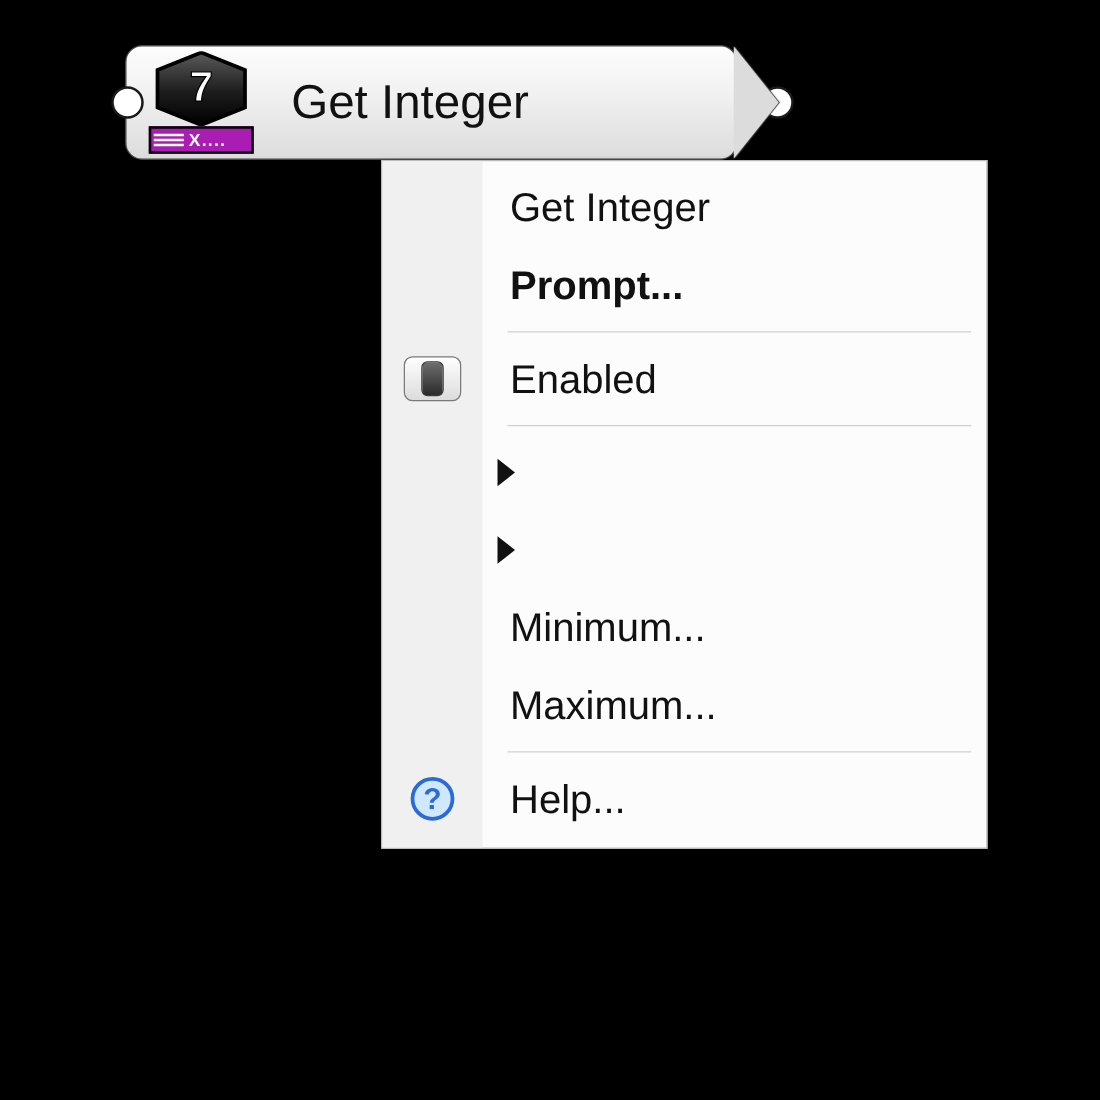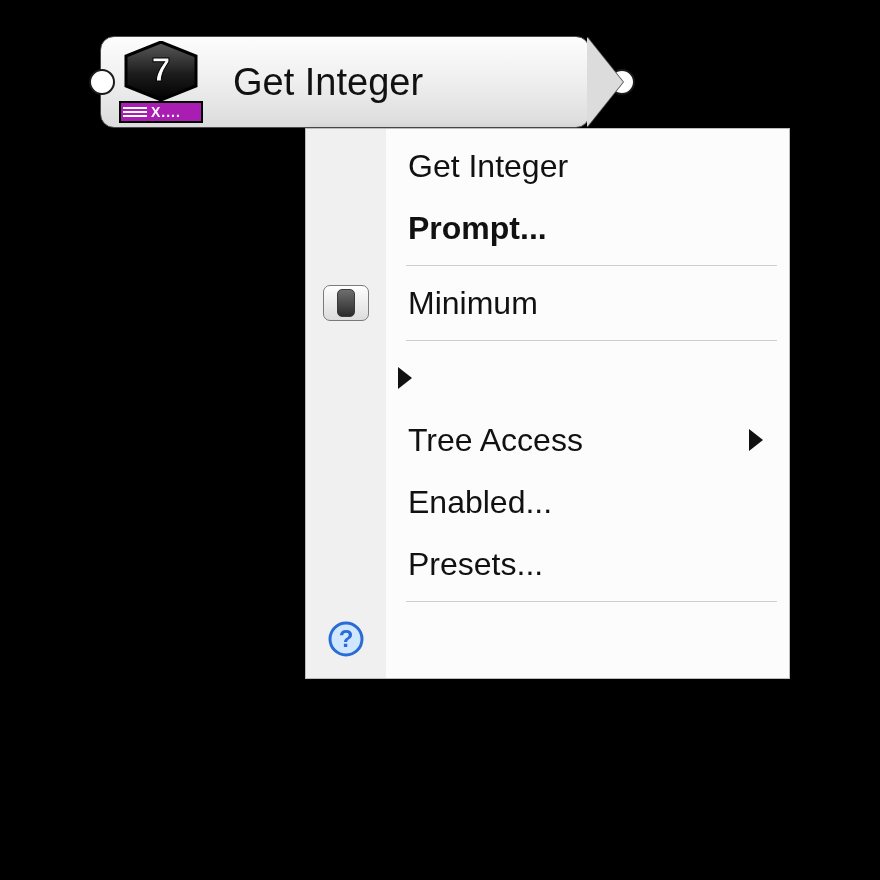--- a/index.html
+++ b/index.html
@@ -224,43 +224,43 @@
         <div class="gutter"></div>
         <div class="label">Prompt...</div>
       </div>
       <div class="menu-sep"></div>
       <div class="menu-item">
         <div class="gutter">
           <div class="toggle-icon">
             <div class="pill"></div>
           </div>
         </div>
-        <div class="label">Minimum</div>
+        <div class="label">Enabled</div>
       </div>
       <div class="menu-sep"></div>
       <div class="menu-item">
         <div class="gutter"></div>
         <div class="arrow"></div>
       </div>
       <div class="menu-item">
         <div class="gutter"></div>
-        <div class="label">Tree Access</div>
         <div class="arrow"></div>
       </div>
       <div class="menu-item">
         <div class="gutter"></div>
-        <div class="label">Enabled...</div>
-      </div>
-      <div class="menu-item">
-        <div class="gutter"></div>
-        <div class="label">Presets...</div>
+        <div class="label">Minimum...</div>
+      </div>
+      <div class="menu-item">
+        <div class="gutter"></div>
+        <div class="label">Maximum...</div>
       </div>
       <div class="menu-sep"></div>
       <div class="menu-item">
         <div class="gutter">
           <svg viewBox="0 0 38 38" class="help-icon">
             <circle cx="19" cy="19" r="16" fill="#cfe8ff" stroke="#2b6bd6" stroke-width="3"></circle>
             <text x="19" y="27" text-anchor="middle" font-family="Arial" font-size="24" font-weight="bold" fill="#2b6bd6">?</text>
           </svg>
         </div>
+        <div class="label">Help...</div>
       </div>
     </div>
 </div>
 
 </body></html>

